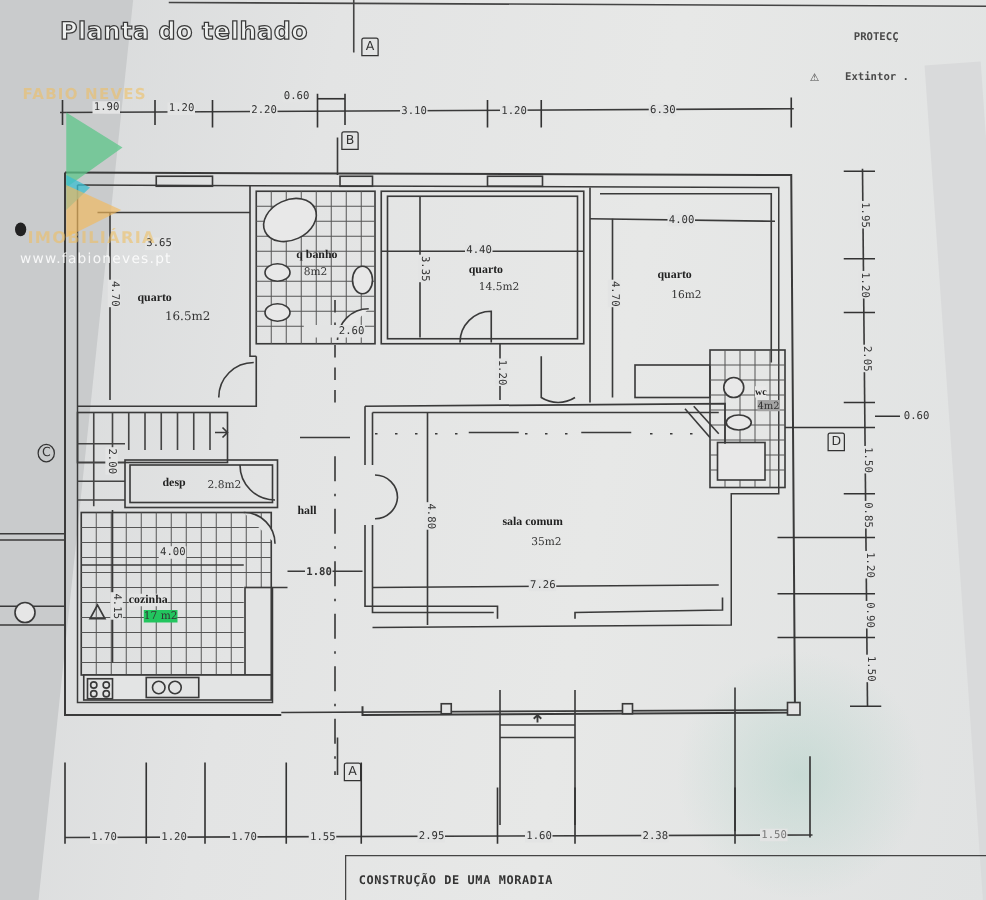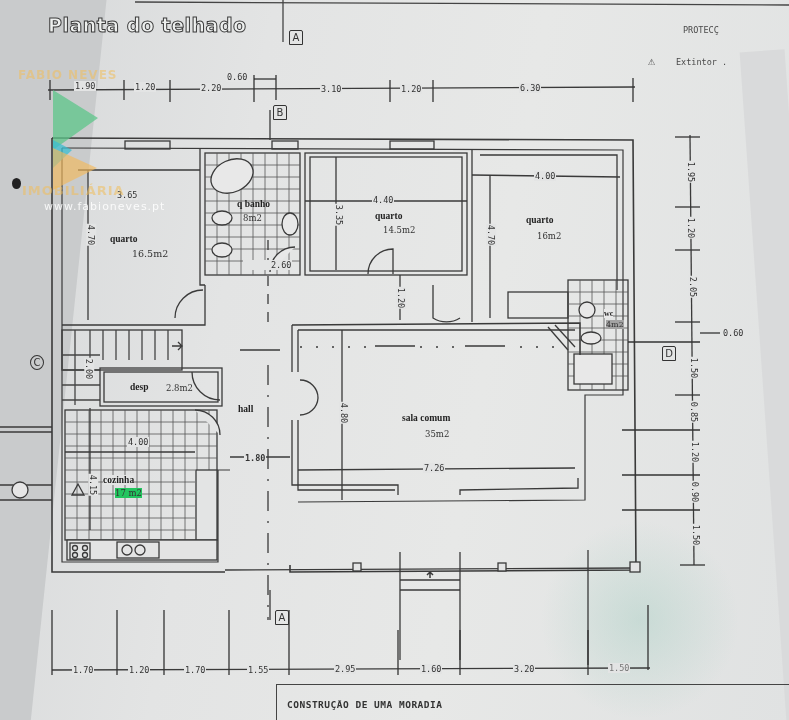--- a/index.html
+++ b/index.html
@@ -12,21 +12,21 @@
   .title{position:absolute;left:48px;top:14px;font-family:"DejaVu Sans",sans-serif;font-weight:bold;font-size:19px;color:#eef0ef;-webkit-text-stroke:1px #3a3a3a;letter-spacing:0.5px;}
   .room{font-family:Liberation Serif, serif;font-weight:bold;font-size:9.5px;color:#222;}
   .area{font-family:"DejaVu Serif",serif;font-size:9.5px;color:#333;}
   .dim{font-size:8.5px;background:#e3e4e4;padding:0 1px;color:#333;}
   .vdim2{transform:rotate(90deg);transform-origin:center;}
   .section{position:absolute;width:12px;height:13px;border:1px solid #333;border-radius:2px 2px 0 0;font-family:"DejaVu Sans",sans-serif;font-size:10px;line-height:13px;text-align:center;color:#333;}
   .wm-text{position:absolute;font-family:"DejaVu Sans",sans-serif;font-weight:bold;color:rgba(240,190,90,0.55);font-size:14px;letter-spacing:1px;}
   .wm-url{position:absolute;font-family:"DejaVu Sans",sans-serif;color:rgba(255,255,255,0.85);font-size:11px;letter-spacing:1px;}
   .titlebox{position:absolute;left:276px;top:684px;width:520px;height:40px;border-left:1.5px solid #444;border-top:1.5px solid #444;}
   .titlebox span{position:absolute;left:10px;top:14px;font-size:9.5px;font-weight:bold;color:#333;letter-spacing:0.5px;}
-  .legend{position:absolute;font-size:8.5px;font-weight:normal;color:#4a4a4a;filter:blur(0.3px);}
+  .legend{position:absolute;font-size:8.5px;font-weight:bold;color:#4a4a4a;filter:blur(0.3px);}
   .hole{position:absolute;left:12px;top:178px;width:9px;height:11px;border-radius:50%;background:#222;}
   .smudge{position:absolute;left:540px;top:520px;width:200px;height:200px;border-radius:50%;background:radial-gradient(circle,rgba(150,200,185,0.35),rgba(150,200,185,0) 70%);}
 </style>
 </head>
 <body>
 
 <div class="paper"></div>
 <div class="edge"></div>
 <div class="edge2"></div>
 <div class="smudge"></div>
@@ -280,21 +280,21 @@
 <div class="lbl dim" style="left:320px;top:84px;">3.10</div>
 <div class="lbl dim" style="left:400px;top:84px;">1.20</div>
 <div class="lbl dim" style="left:519px;top:83px;">6.30</div>
 
 <div class="lbl dim" style="left:72px;top:665px;">1.70</div>
 <div class="lbl dim" style="left:128px;top:665px;">1.20</div>
 <div class="lbl dim" style="left:184px;top:665px;">1.70</div>
 <div class="lbl dim" style="left:247px;top:665px;">1.55</div>
 <div class="lbl dim" style="left:334px;top:664px;">2.95</div>
 <div class="lbl dim" style="left:420px;top:664px;">1.60</div>
-<div class="lbl dim" style="left:513px;top:664px;">3.20</div>
+<div class="lbl dim" style="left:513px;top:664px;">2.38</div>
 <div class="lbl dim" style="left:608px;top:663px;color:#777;">1.50</div>
 
 <div class="lbl dim vdim2" style="left:680px;top:167px;">1.95</div>
 <div class="lbl dim vdim2" style="left:680px;top:223px;">1.20</div>
 <div class="lbl dim vdim2" style="left:682px;top:282px;">2.05</div>
 <div class="lbl dim" style="left:722px;top:328px;">0.60</div>
 <div class="lbl dim vdim2" style="left:683px;top:363px;">1.50</div>
 <div class="lbl dim vdim2" style="left:683px;top:407px;">0.85</div>
 <div class="lbl dim vdim2" style="left:684px;top:447px;">1.20</div>
 <div class="lbl dim vdim2" style="left:684px;top:487px;">0.90</div>
@@ -335,17 +335,17 @@
 <div class="lbl dim" style="left:423px;top:463px;">7.26</div>
 <div class="lbl dim vdim2" style="left:333px;top:408px;">4.80</div>
 
 <div class="lbl dim" style="left:127px;top:437px;">4.00</div>
 <div class="lbl dim vdim2" style="left:82px;top:480px;">4.15</div>
 <div class="lbl room" style="left:103px;top:475px;background:#e3e4e4;">cozinha</div>
 <div class="lbl area" style="left:115px;top:488px;background:#22c55e;font-size:8.5px;">17 m2</div>
 
 <div class="wm-text" style="left:18px;top:68px;font-size:12px;">FABIO NEVES</div>
 <div class="wm-text" style="left:22px;top:183px;font-size:13px;">IMOBILIÁRIA</div>
-<div class="wm-url" style="left:16px;top:200px;margin-left:28px;">www.fabioneves.pt</div>
+<div class="wm-url" style="left:16px;top:200px;">www.fabioneves.pt</div>
 
 <div class="titlebox">
   <span>CONSTRUÇÃO DE UMA MORADIA</span>
 </div>
 
 </body></html>

